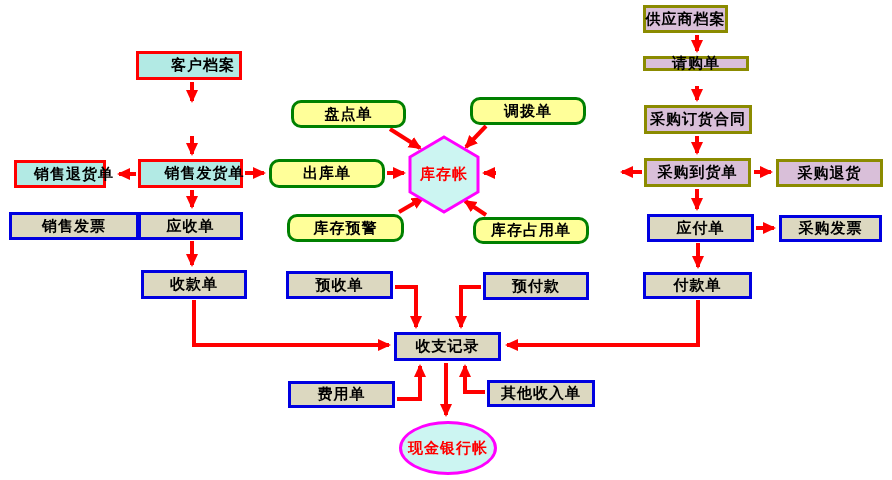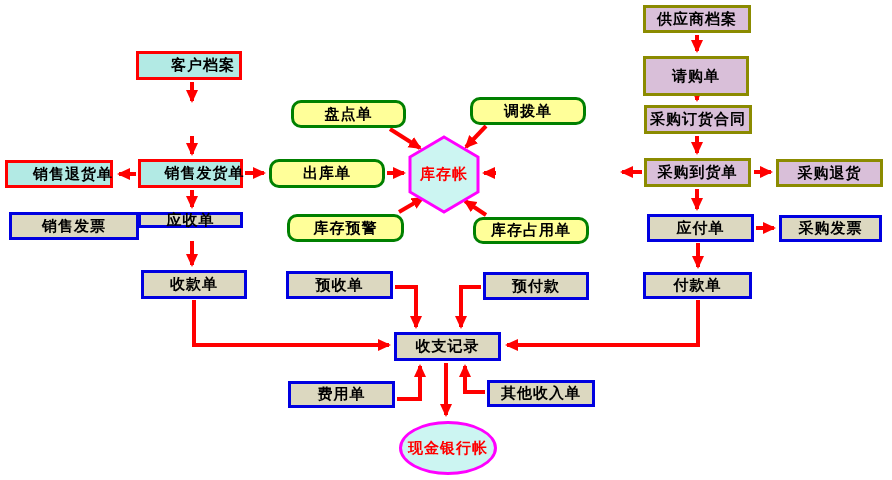--- a/index.html
+++ b/index.html
@@ -65,43 +65,43 @@
     <path class="arrow" marker-end="url(#ah)" d="M754,172 H771"></path>
     <path class="arrow" marker-end="url(#ah)" d="M697,189 V209"></path>
     <path class="arrow" marker-end="url(#ah)" d="M756,228 H774"></path>
     <path class="arrow" marker-end="url(#ah)" d="M698,243 V267"></path>
     <path class="arrow" marker-end="url(#ah)" d="M698,300 V345 H507"></path>
 
     <polygon points="444,137 478,157 478,192 444,212 410,192 410,157" style="fill:var(--acct-fill);stroke:var(--acct-border);stroke-width:3"></polygon>
   </svg>
 
   <div class="node sales" style="left:136px;top:51px;width:106px;height:29px">客户档案</div>
-  <div class="node sales" style="left:5px;top:160px;width:108px;height:28px">销售退货单</div>
+  <div class="node sales" style="left:14px;top:160px;width:92px;height:28px">销售退货单</div>
   <div class="node sales" style="left:138px;top:159px;width:105px;height:29px">销售发货单</div>
 
   <div class="node fin" style="left:9px;top:212px;width:130px;height:28px">销售发票</div>
-  <div class="node fin" style="left:138px;top:212px;width:105px;height:16px">应收单</div>
+  <div class="node fin" style="left:138px;top:212px;width:105px;height:28px">应收单</div>
   <div class="node fin" style="left:141px;top:270px;width:106px;height:29px">收款单</div>
   <div class="node fin" style="left:286px;top:271px;width:107px;height:28px">预收单</div>
   <div class="node fin" style="left:483px;top:272px;width:106px;height:28px">预付款</div>
   <div class="node fin" style="left:394px;top:332px;width:107px;height:29px">收支记录</div>
   <div class="node fin" style="left:288px;top:381px;width:107px;height:27px">费用单</div>
   <div class="node fin" style="left:487px;top:380px;width:108px;height:27px">其他收入单</div>
   <div class="node fin" style="left:647px;top:214px;width:107px;height:28px">应付单</div>
   <div class="node fin" style="left:779px;top:215px;width:103px;height:27px">采购发票</div>
   <div class="node fin" style="left:643px;top:272px;width:109px;height:27px">付款单</div>
 
   <div class="node inv" style="left:291px;top:100px;width:115px;height:28px">盘点单</div>
   <div class="node inv" style="left:470px;top:97px;width:116px;height:28px">调拨单</div>
   <div class="node inv" style="left:269px;top:159px;width:116px;height:29px">出库单</div>
   <div class="node inv" style="left:287px;top:214px;width:117px;height:28px">库存预警</div>
   <div class="node inv" style="left:473px;top:217px;width:116px;height:27px">库存占用单</div>
 
-  <div class="node pur" style="left:643px;top:5px;width:108px;height:28px">供应商档案</div>
-  <div class="node pur" style="left:643px;top:56px;width:106px;height:40px">请购单</div>
+  <div class="node pur" style="left:643px;top:5px;width:85px;height:28px">供应商档案</div>
+  <div class="node pur" style="left:643px;top:56px;width:106px;height:15px">请购单</div>
   <div class="node pur" style="left:644px;top:105px;width:108px;height:29px">采购订货合同</div>
   <div class="node pur" style="left:644px;top:158px;width:107px;height:29px">采购到货单</div>
   <div class="node pur" style="left:776px;top:159px;width:107px;height:28px">采购退货</div>
 
   <div class="node acct-label" style="left:406px;top:162px;width:76px;height:24px">库存帐</div>
   <div class="node ellipse" style="left:399px;top:421px;width:98px;height:54px">现金银行帐</div>
 
 </div>
 
 </body></html>

